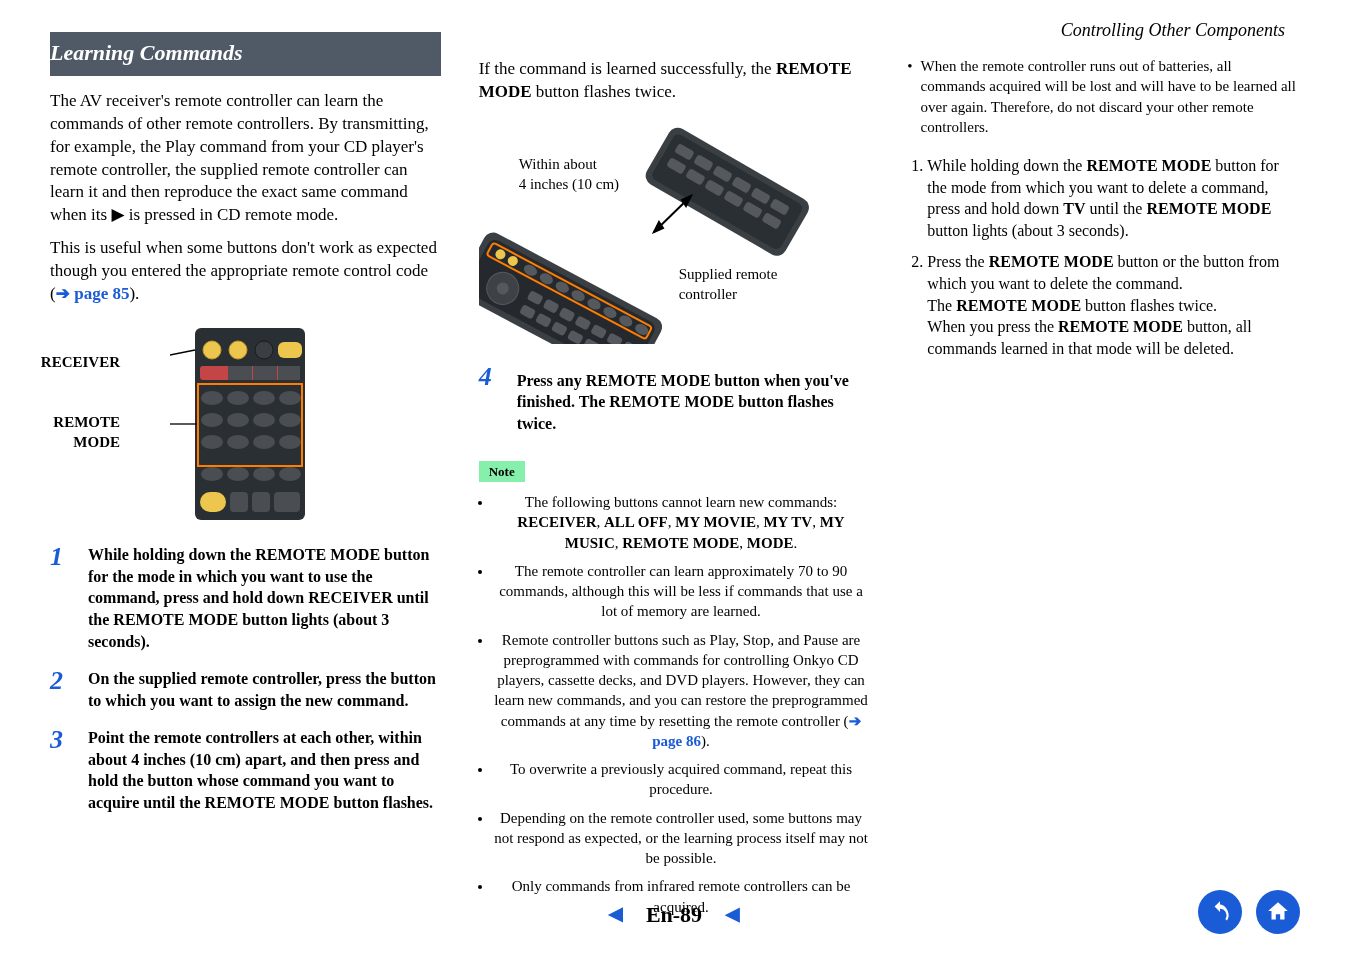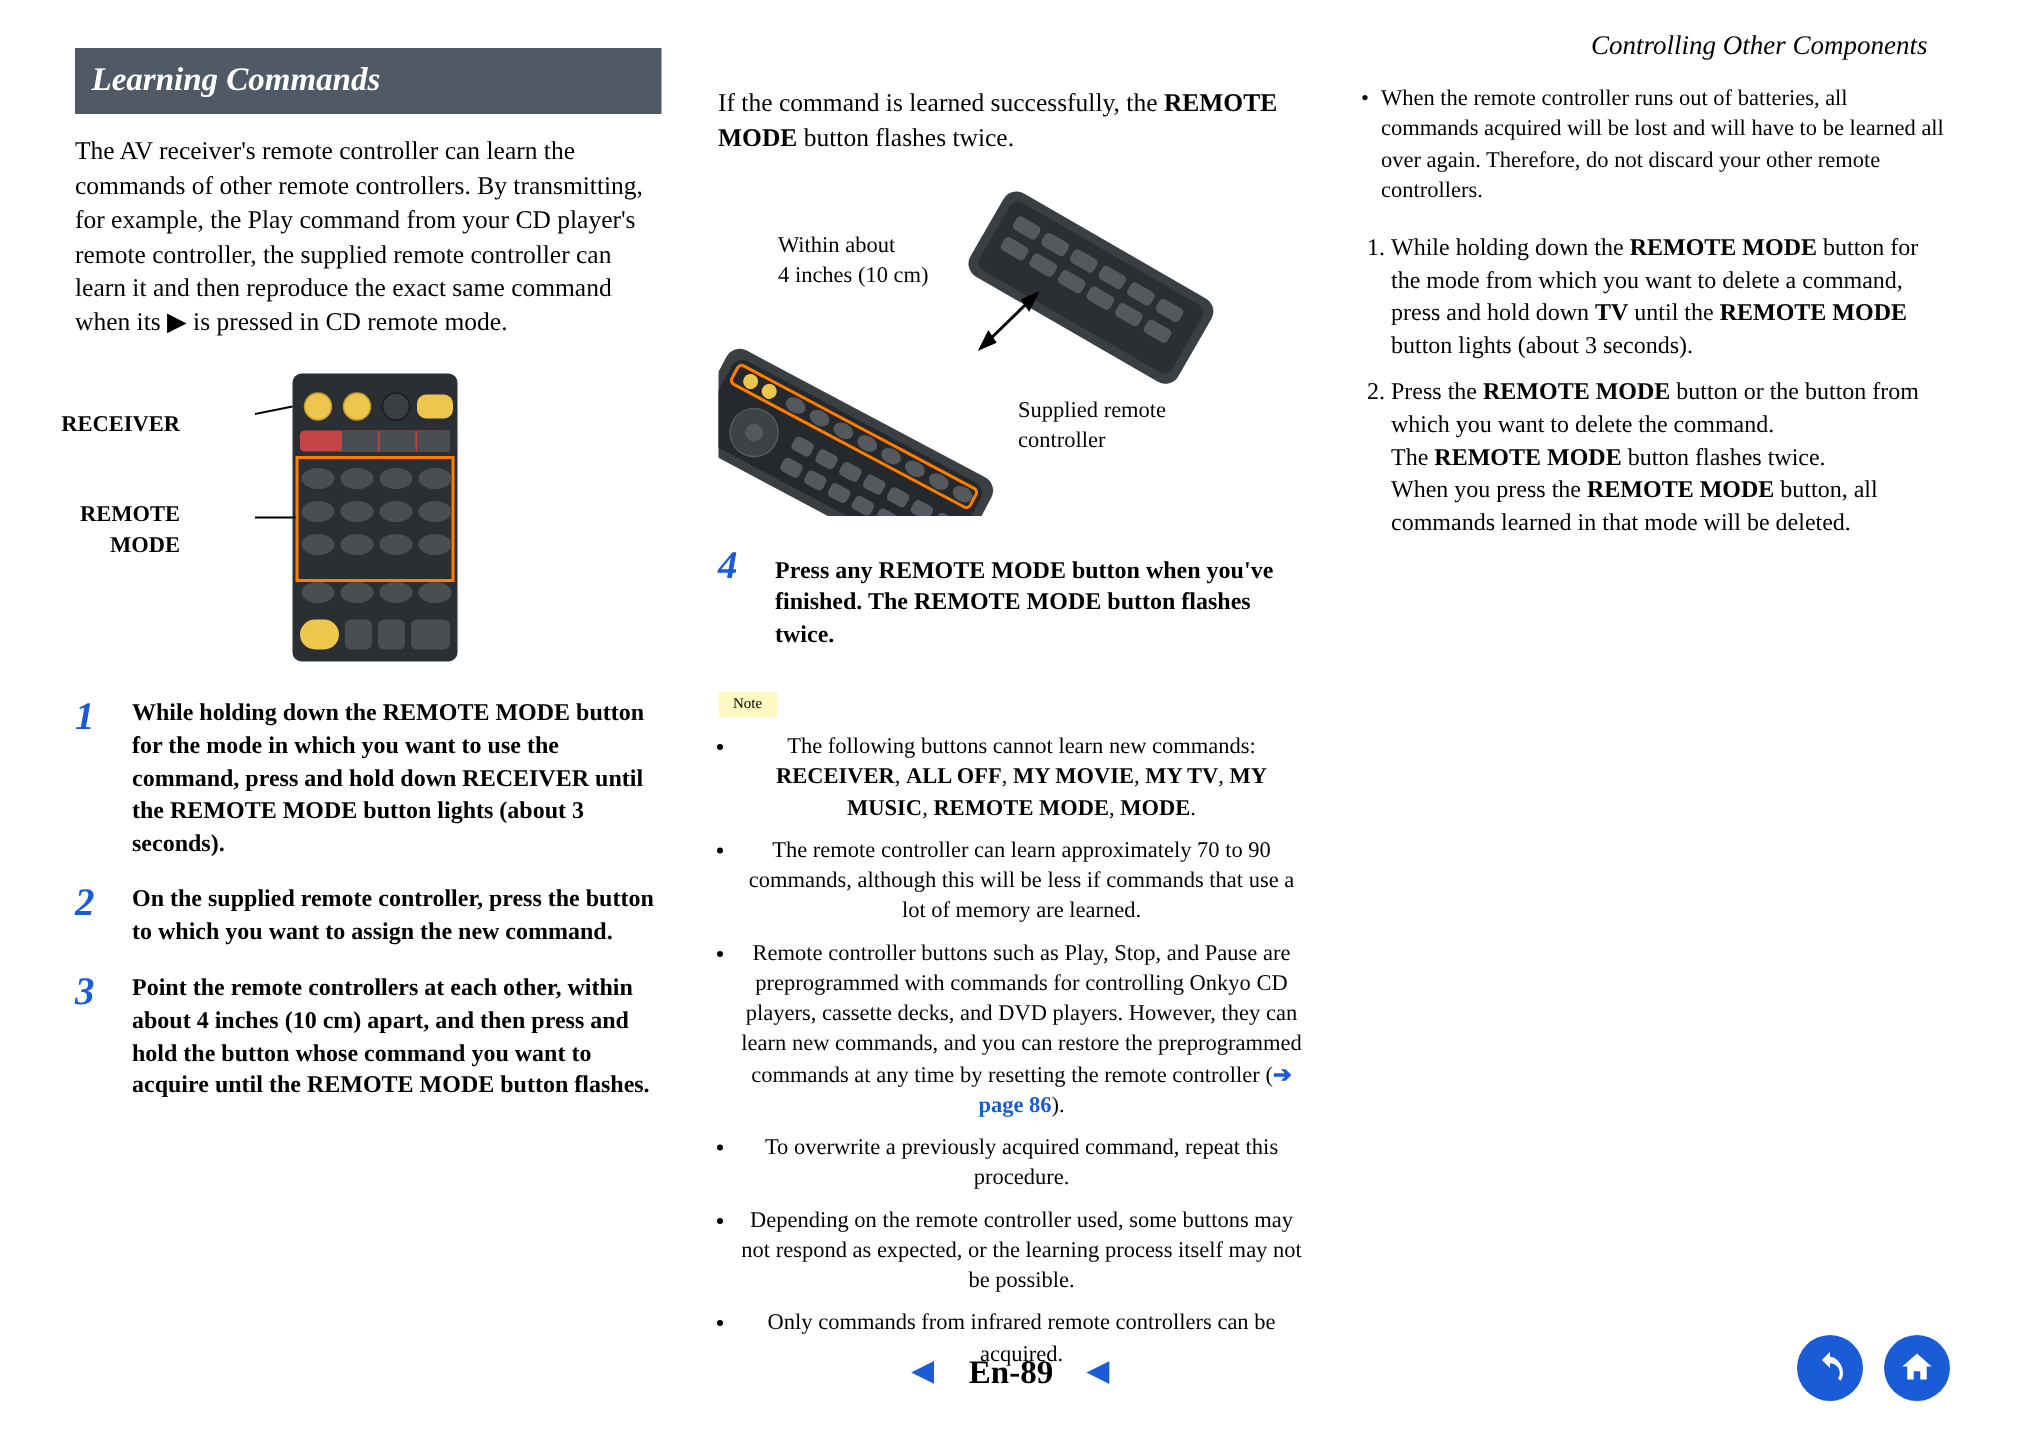--- a/index.html
+++ b/index.html
@@ -9,37 +9,37 @@
     --pageH:954px;
   }
   html,body{margin:0;padding:0;background:#fff;font-family:"Times New Roman",Times,serif;color:#000;}
   .page{width:var(--pageW);height:var(--pageH);position:relative;box-sizing:border-box;padding:28px 50px 60px 50px;}
   .header-right{position:absolute;top:20px;right:63px;font-style:italic;font-size:18px;}
   .columns{display:flex;gap:38px;}
   .col{flex:1 1 0;min-width:0;font-size:17px;line-height:1.35;}
   .col1{max-width:400px;}
   .col2{max-width:400px;}
   .col3{max-width:400px;}
-  .section-bar{background:var(--headerBg);color:#fff;font-weight:bold;font-style:italic;font-size:22px;padding:6px 12px 8px 11px;margin:4px 0 14px 0;}
+  .section-bar{background:var(--headerBg);color:#fff;font-weight:bold;font-style:italic;font-size:22px;padding:6px 12px 8px 0;margin:4px 0 14px 0;}
   p{margin:0 0 10px 0;}
   .link{color:var(--blue);font-weight:bold;}
   .remote-figure{position:relative;margin:18px 0 14px 0;display:flex;justify-content:center;}
   .remote-figure .label{position:absolute;font-weight:bold;font-size:15px;text-align:right;}
   .remote-figure .label.receiver{left:-20px;top:28px;width:90px;}
   .remote-figure .label.remotemode{left:-20px;top:88px;width:90px;}
   .remote-svg{width:150px;height:200px;}
   .steps{margin-top:20px;}
   .step{display:flex;gap:14px;margin-bottom:16px;}
   .step .num{color:var(--blue);font-weight:bold;font-style:italic;font-size:26px;line-height:1;width:24px;flex:0 0 auto;font-family:Georgia,serif;}
   .step .text{font-weight:bold;font-size:16px;line-height:1.35;}
   .step .text .subtext{font-weight:bold;display:block;margin-top:6px;}
   .col2 .diagram{position:relative;height:230px;margin:10px 0 20px 0;}
   .col2 .diagram .caption{position:absolute;font-size:15px;}
   .col2 .diagram svg{position:absolute;left:0;top:0;}
-  .note-hdr{display:inline-block;background:#fef9c3;padding:2px 10px;font-weight:normal;font-size:10px;margin:10px 0 6px 0;}
+  .note-hdr{display:inline-block;background:#86efac;padding:2px 10px;font-weight:bold;font-size:13px;margin:10px 0 6px 0;}
   ul.notes{margin:4px 0 0 0;padding:0 0 0 14px;font-size:15px;}
   ul.notes li{margin-bottom:8px;text-align:center;}
   .col3 .topbullet{display:flex;gap:8px;font-size:15px;margin:28px 0 18px 0;}
   .col3 .topbullet .dot{flex:0 0 auto;}
   .sub-head{font-weight:bold;font-size:17px;margin:6px 0 8px 0;}
   .sub-head .sq{display:inline-block;width:11px;height:11px;background:#000;margin-right:6px;vertical-align:baseline;}
   ol.delete{margin:0 0 0 20px;padding:0;font-size:16px;}
   ol.delete li{margin-bottom:10px;line-height:1.35;}
   .footer{position:absolute;left:0;right:0;bottom:24px;display:flex;justify-content:center;align-items:center;gap:18px;font-weight:bold;font-size:22px;}
   .footer .page-en{font-weight:bold;}
@@ -57,20 +57,23 @@
 
   <div class="columns">
 
     <div class="col col1">
       <div class="section-bar">Learning Commands</div>
 
       <p>
         <span>The AV receiver's remote controller can learn the commands of other remote controllers. By transmitting, for example, the Play command from your CD player's remote controller, the supplied remote controller can learn it and then reproduce the exact same command when its </span>
         <span>▶</span>
         <span> is pressed in CD remote mode.</span>
+      </p>
+      <p>
+        <span>This is useful when some buttons don't work as expected though you entered the appropriate remote control code (</span><span class="link"><span>➔ </span><span>page 85</span></span><span>).</span>
       </p>
 
       <div class="remote-figure">
         <div class="label receiver">RECEIVER</div>
         <div class="label remotemode">REMOTE MODE</div>
         <svg class="remote-svg" viewBox="0 0 150 200">
           <rect x="25" y="4" width="110" height="192" rx="6" fill="#2a2f33"></rect>
 
           <circle cx="42" cy="26" r="9" fill="#edc64e" stroke="#c79a2c"></circle>
           <circle cx="68" cy="26" r="9" fill="#edc64e" stroke="#c79a2c"></circle>

